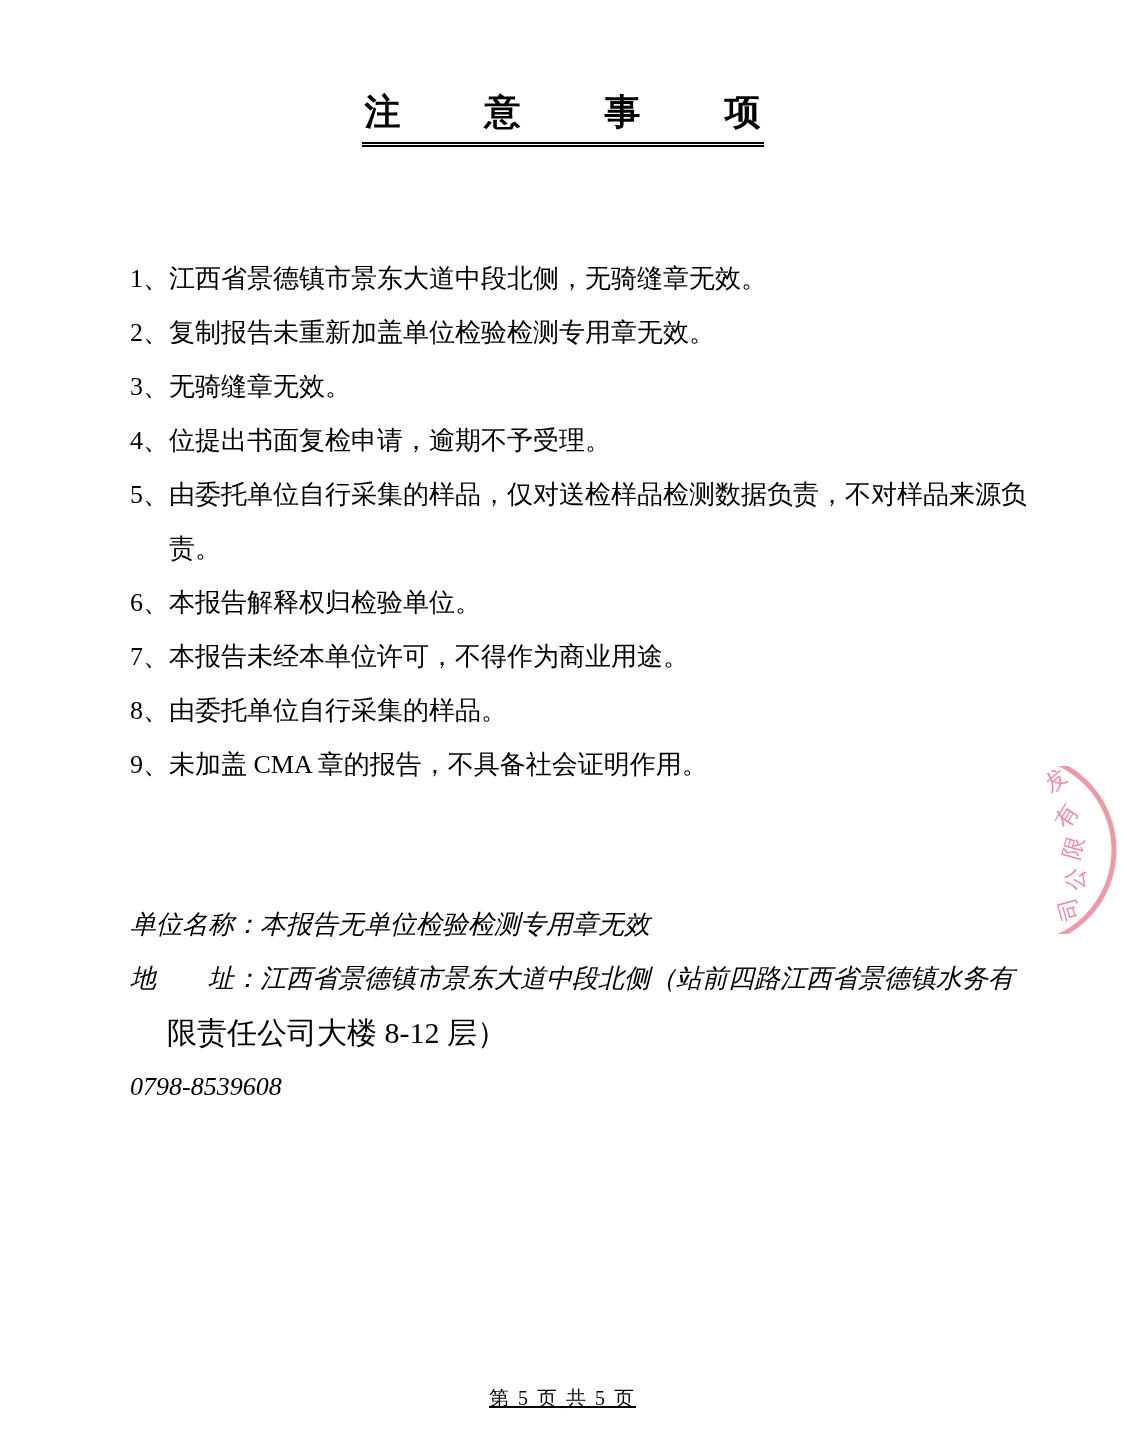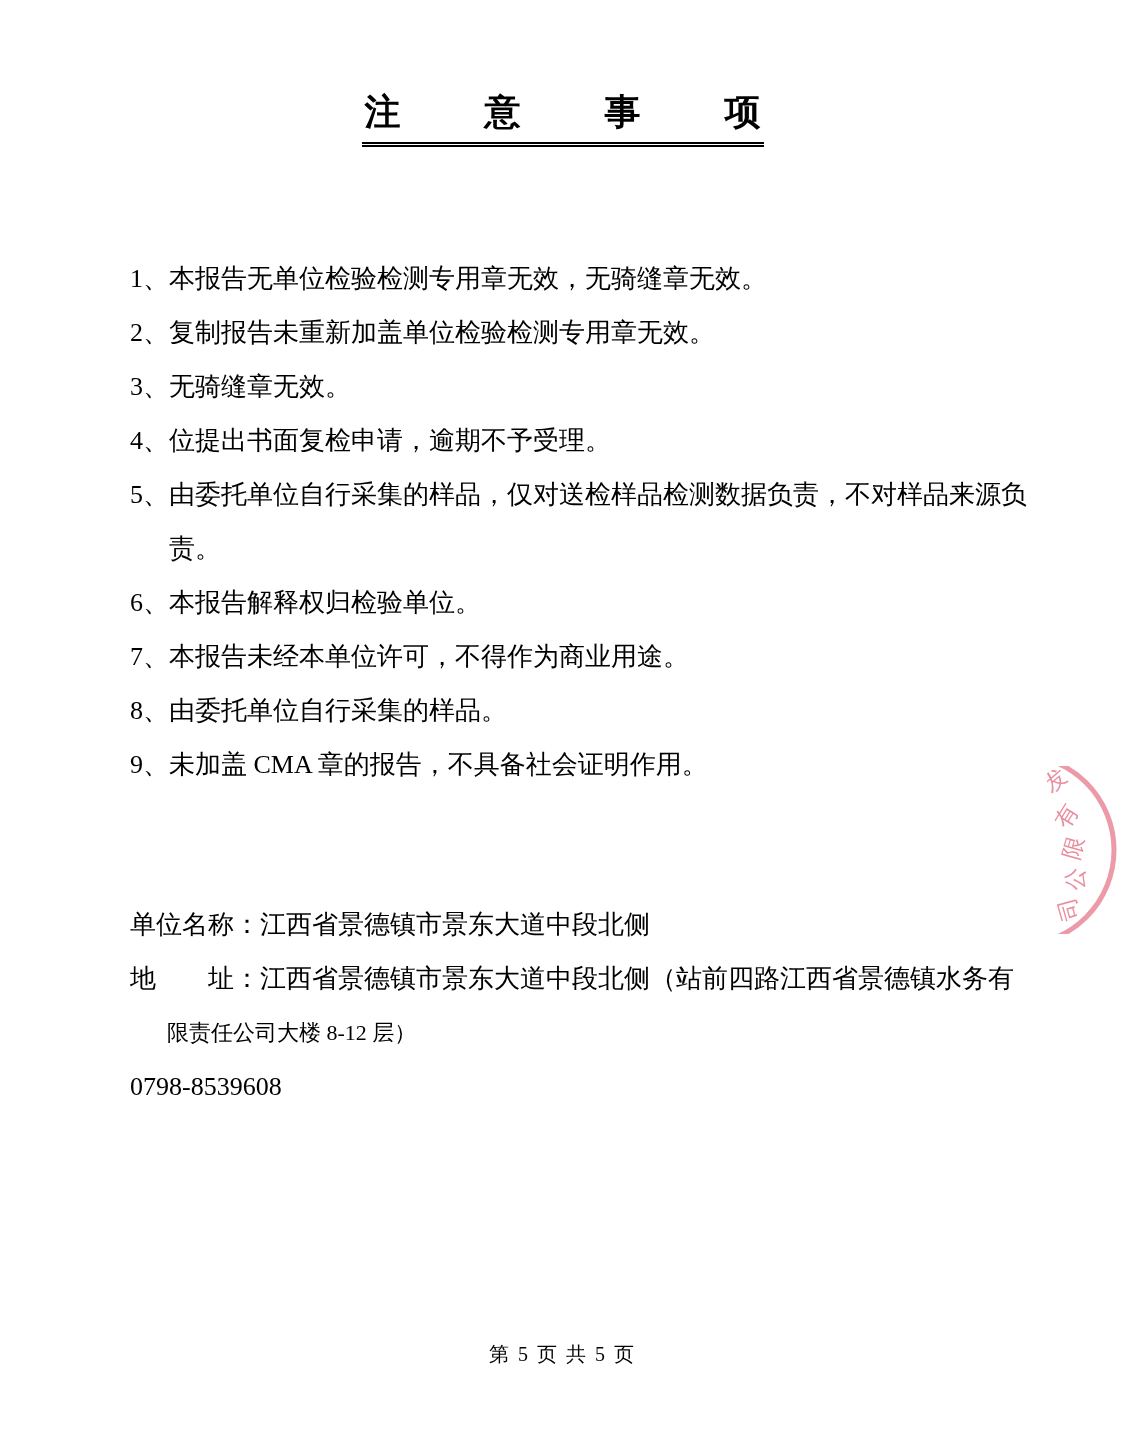--- a/index.html
+++ b/index.html
@@ -23,29 +23,29 @@
 
   
   .notes{margin:105px 0 0 130px;}
   .note{display:flex;align-items:flex-start;}
   .note-num{flex:0 0 39px;font-size:26px;line-height:54px;white-space:nowrap;}
   .note-body{flex:1 1 auto;min-width:0;}
   .note-line{font-size:26px;line-height:54px;white-space:nowrap;}
 
   
   .info{margin:106px 0 0 130px;}
-  .info-first{display:flex;}
+  .info-first{display:flex;font-style:italic;}
   .info-label{font-size:26px;line-height:54px;white-space:nowrap;}
   .info-value{font-size:26px;line-height:54px;white-space:nowrap;}
-  .info-cont{margin-left:37px;font-size:22px;line-height:54px;white-space:nowrap;}
+  .info-cont{margin-left:37px;font-size:30px;line-height:54px;white-space:nowrap;}
 
   
   .footer{
-    position:absolute;left:0;right:0;top:1341px;
-    text-align:center;font-size:20px;letter-spacing:2px;
+    position:absolute;left:0;right:0;top:1385px;
+    text-align:center;font-size:20px;letter-spacing:2px;text-decoration:underline;
   }
 
   
   .seal{
     position:absolute;top:766px;right:0;
     width:78px;height:168px;overflow:hidden;
     pointer-events:none;
   }
   .seal svg{display:block;}
 </style>
@@ -60,21 +60,21 @@
         <span>意</span>
         <span>事</span>
         <span>项</span>
       </div>
   </div>
 
   <div class="notes">
       <div class="note">
         <span class="note-num">1、</span>
         <div class="note-body">
-          <div class="note-line">本报告无单位检验检测专用章无效，无骑缝章无效。</div>
+          <div class="note-line">江西省景德镇市景东大道中段北侧，无骑缝章无效。</div>
         </div>
       </div>
       <div class="note">
         <span class="note-num">2、</span>
         <div class="note-body">
           <div class="note-line">复制报告未重新加盖单位检验检测专用章无效。</div>
         </div>
       </div>
       <div class="note">
         <span class="note-num">3、</span>
@@ -118,21 +118,21 @@
         <div class="note-body">
           <div class="note-line">未加盖 CMA 章的报告，不具备社会证明作用。</div>
         </div>
       </div>
     </div>
 
   <div class="info">
       <div class="info-row">
         <div class="info-first">
           <span class="info-label">单位名称：</span>
-          <span class="info-value">江西省景德镇市景东大道中段北侧</span>
+          <span class="info-value">本报告无单位检验检测专用章无效</span>
         </div>
       </div>
       <div class="info-row">
         <div class="info-first">
           <span class="info-label">地　　址：</span>
           <span class="info-value">江西省景德镇市景东大道中段北侧（站前四路江西省景德镇水务有</span>
         </div>
         <div class="info-cont">限责任公司大楼 8-12 层）</div>
       </div>
       <div class="info-row">

